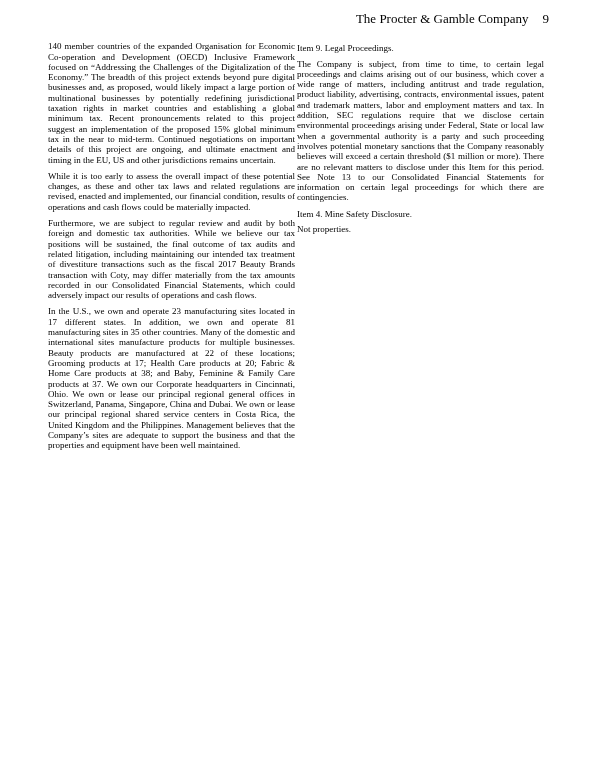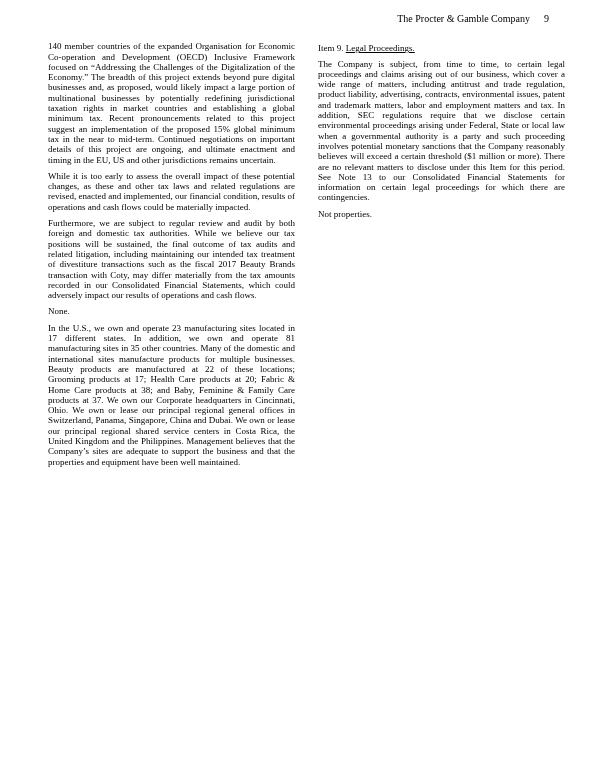--- a/index.html
+++ b/index.html
@@ -15,69 +15,69 @@
     line-height: 10.3px;
     padding: 14px 43px 10px 48px;
     overflow: hidden;
   }
   .header {
     display: flex;
     justify-content: flex-end;
     align-items: baseline;
     gap: 14px;
     padding-right: 8px;
-    font-size: 10px;
+    font-size: 13px;
     margin-bottom: 17px;
   }
   .columns {
     display: flex;
-    gap: 23px;
+    gap: 2px;
   }
   .col {
     width: 247px;
     flex: 0 0 247px;
   }
   .col p {
     text-align: justify;
     margin-bottom: 6px;
   }
   .col p.heading {
     text-align: left;
     margin-bottom: 5px;
     margin-top: 2px;
   }
   .col p.plain {
     text-align: left;
   }
-  .u { text-decoration: underline; }
+  .u { }
 </style>
 </head>
 <body>
 
 <div class="page">
 
   <div class="header">
     <span>The Procter &amp; Gamble Company</span>
     <span>9</span>
   </div>
 
   <div class="columns">
 
     <div class="col">
       <p>140 member countries of the expanded Organisation for Economic Co-operation and Development (OECD) Inclusive Framework focused on “Addressing the Challenges of the Digitalization of the Economy.” The breadth of this project extends beyond pure digital businesses and, as proposed, would likely impact a large portion of multinational businesses by potentially redefining jurisdictional taxation rights in market countries and establishing a global minimum tax. Recent pronouncements related to this project suggest an implementation of the proposed 15% global minimum tax in the near to mid-term. Continued negotiations on important details of this project are ongoing, and ultimate enactment and timing in the EU, US and other jurisdictions remains uncertain.</p>
       <p>While it is too early to assess the overall impact of these potential changes, as these and other tax laws and related regulations are revised, enacted and implemented, our financial condition, results of operations and cash flows could be materially impacted.</p>
       <p>Furthermore, we are subject to regular review and audit by both foreign and domestic tax authorities. While we believe our tax positions will be sustained, the final outcome of tax audits and related litigation, including maintaining our intended tax treatment of divestiture transactions such as the fiscal 2017 Beauty Brands transaction with Coty, may differ materially from the tax amounts recorded in our Consolidated Financial Statements, which could adversely impact our results of operations and cash flows.</p>
 
-      <p class="plain">None.</p>
 
       <p>In the U.S., we own and operate 23 manufacturing sites located in 17 different states.  In addition, we own and operate 81 manufacturing sites in 35 other countries.  Many of the domestic and international sites manufacture products for multiple businesses.  Beauty products are manufactured at 22 of these locations; Grooming products at 17; Health Care products at 20; Fabric &amp; Home Care products at 38; and Baby, Feminine &amp; Family Care products at 37.  We own our Corporate headquarters in Cincinnati, Ohio.  We own or lease our principal regional general offices in Switzerland, Panama, Singapore, China and Dubai.  We own or lease our principal regional shared service centers in Costa Rica, the United Kingdom and the Philippines.  Management believes that the Company’s sites are adequate to support the business and that the properties and equipment have been well maintained.</p>
     </div>
 
     <div class="col">
       <p class="heading"><span>Item 9.</span> <span class="u">Legal Proceedings.</span></p>
       <p>The Company is subject, from time to time, to certain legal proceedings and claims arising out of our business, which cover a wide range of matters, including antitrust and trade regulation, product liability, advertising, contracts, environmental issues, patent and trademark matters, labor and employment matters and tax.  In addition, SEC regulations require that we disclose certain environmental proceedings arising under Federal, State or local law when a governmental authority is a party and such proceeding involves potential monetary sanctions that the Company reasonably believes will exceed a certain threshold ($1 million or more).  There are no relevant matters to disclose under this Item for this period.  See Note 13 to our Consolidated Financial Statements for information on certain legal proceedings for which there are contingencies.</p>
 
+      <p class="heading"><span>Item 4.</span> <span class="u">Mine Safety Disclosure.</span></p>
       <p class="plain">Not properties.</p>
     </div>
 
   </div>
 
 </div>
 
 </body></html>

